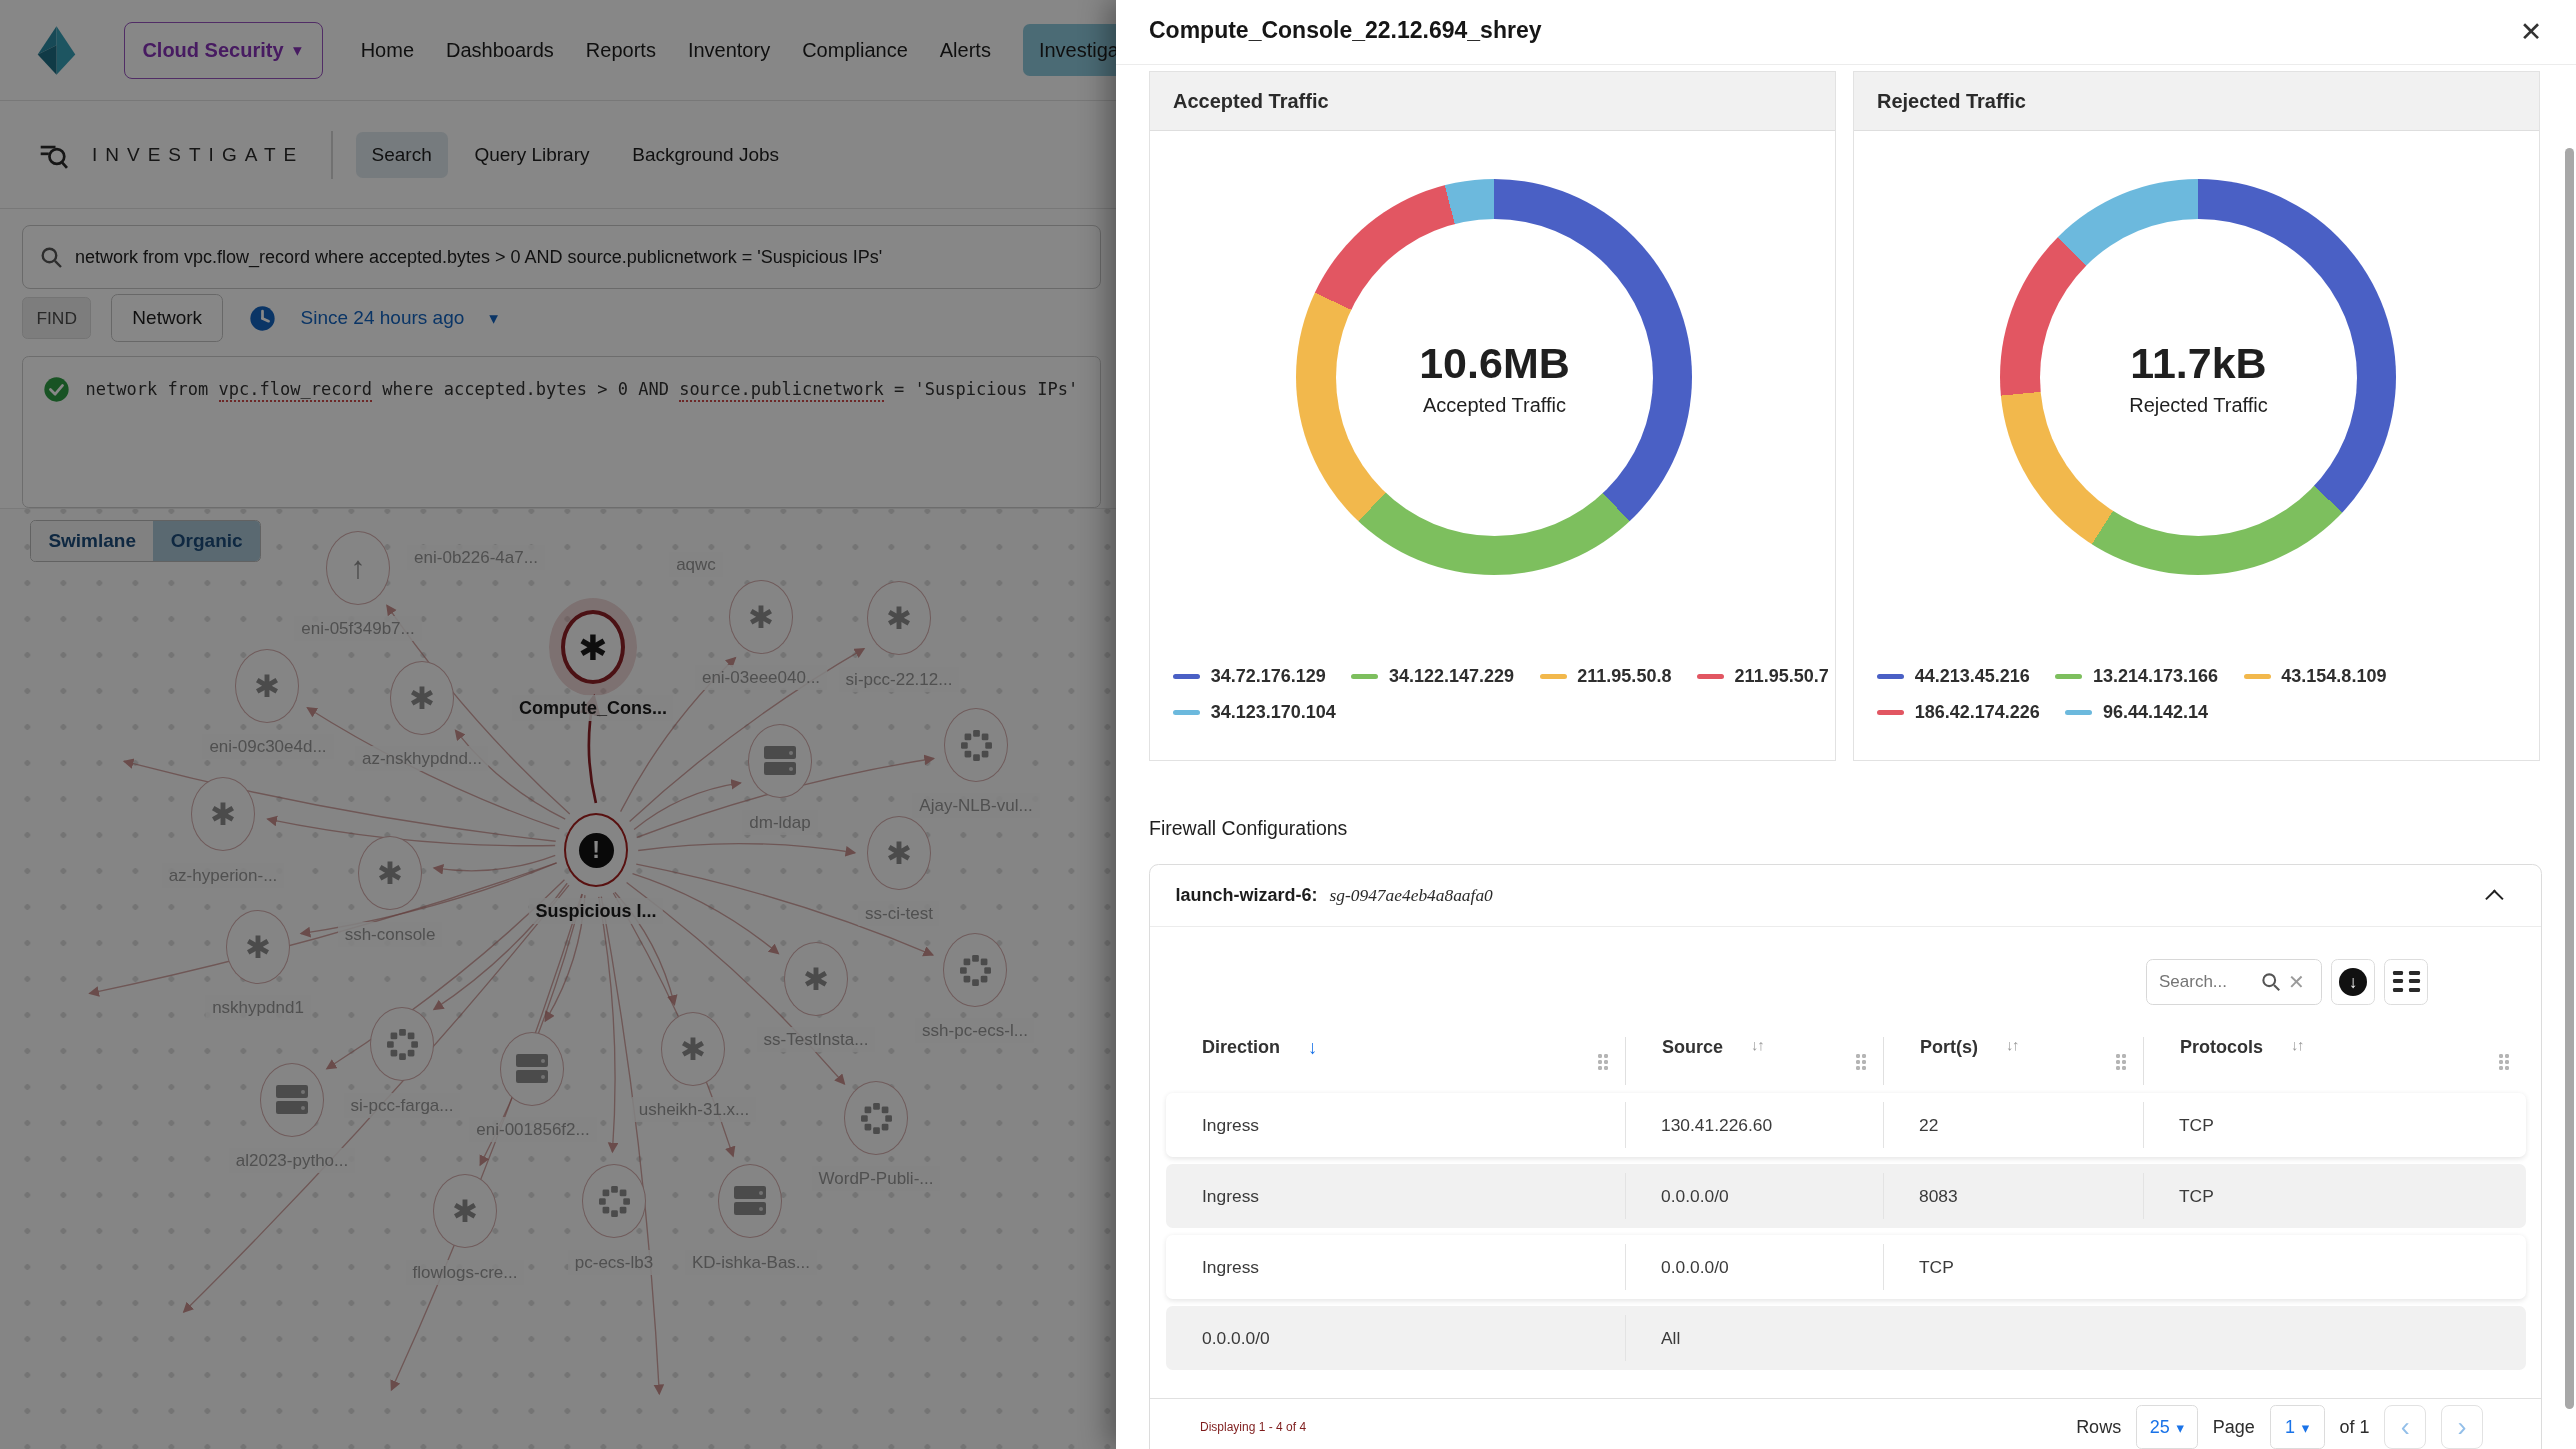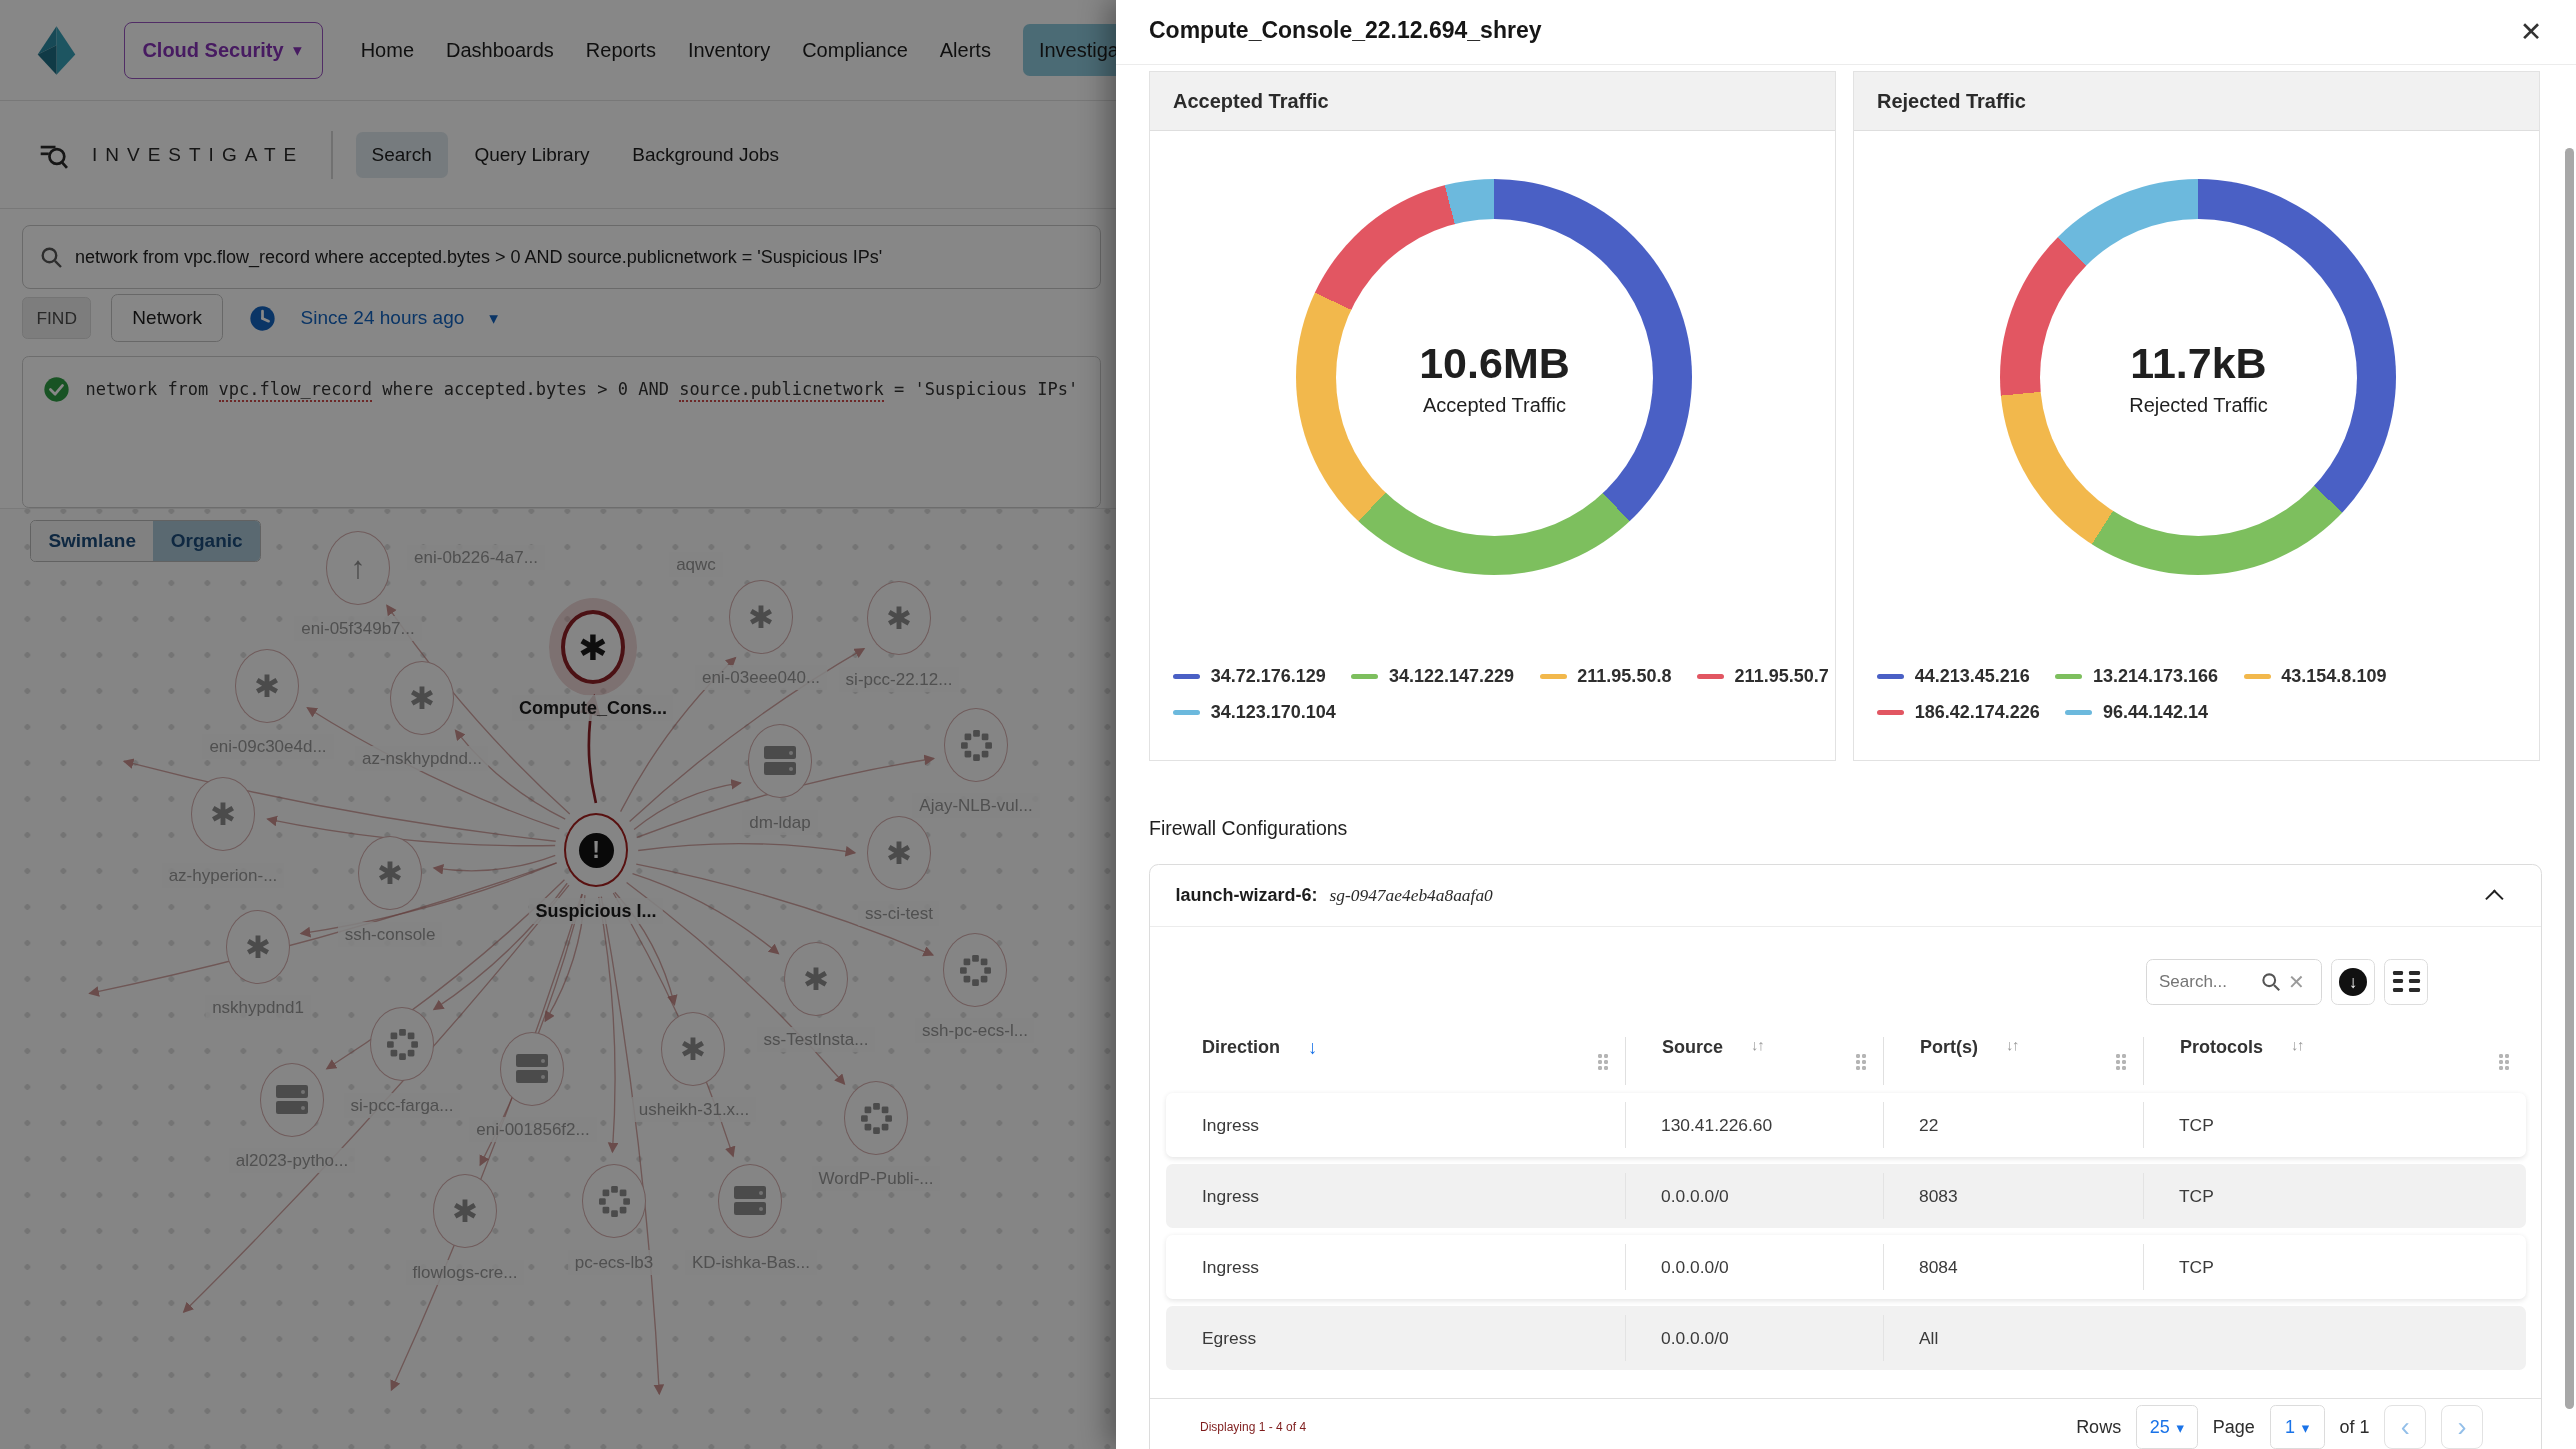--- a/index.html
+++ b/index.html
@@ -584,25 +584,23 @@
           </div>
           <div class="grid-row gray" style="top: 299px;">
             <div class="gcell">Ingress</div>
             <div class="gcell">0.0.0.0/0</div>
             <div class="gcell">8083</div>
             <div class="gcell">TCP</div>
           </div>
           <div class="grid-row white" style="top: 370px;">
             <div class="gcell">Ingress</div>
             <div class="gcell">0.0.0.0/0</div>
-            <div class="gcell">8084</div>
             <div class="gcell">TCP</div>
           </div>
           <div class="grid-row gray" style="top: 441px;">
-            <div class="gcell">Egress</div>
             <div class="gcell">0.0.0.0/0</div>
             <div class="gcell">All</div>
           </div>
         </div>
 
       <div class="foot-line"></div>
       <div class="acc-footer">
         <span class="disp-txt">Displaying 1 - 4 of 4</span>
         <div class="foot-right">
           <span class="foot-lbl">Rows</span>

